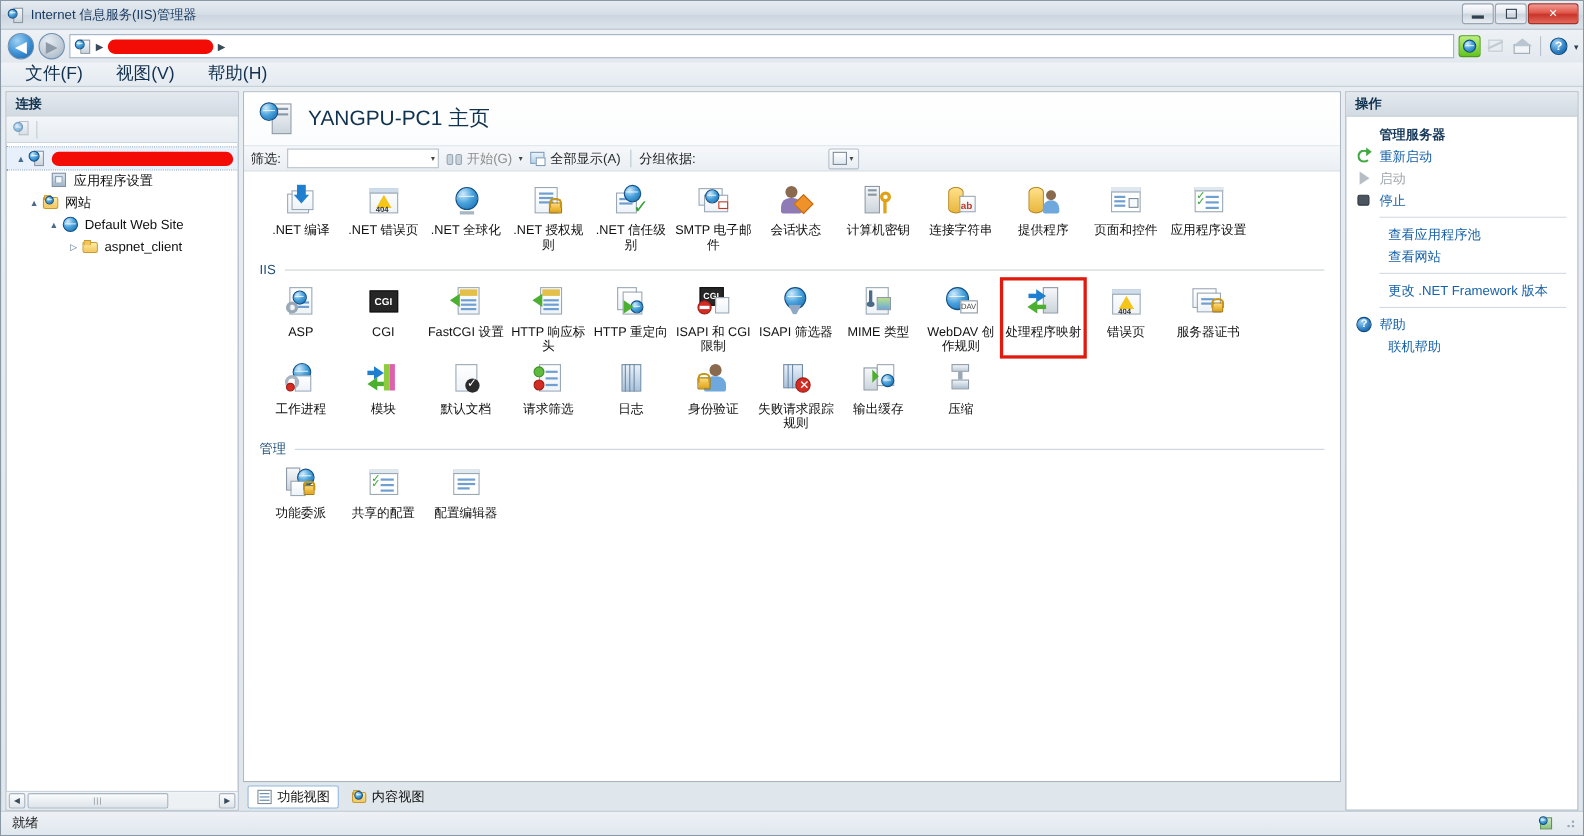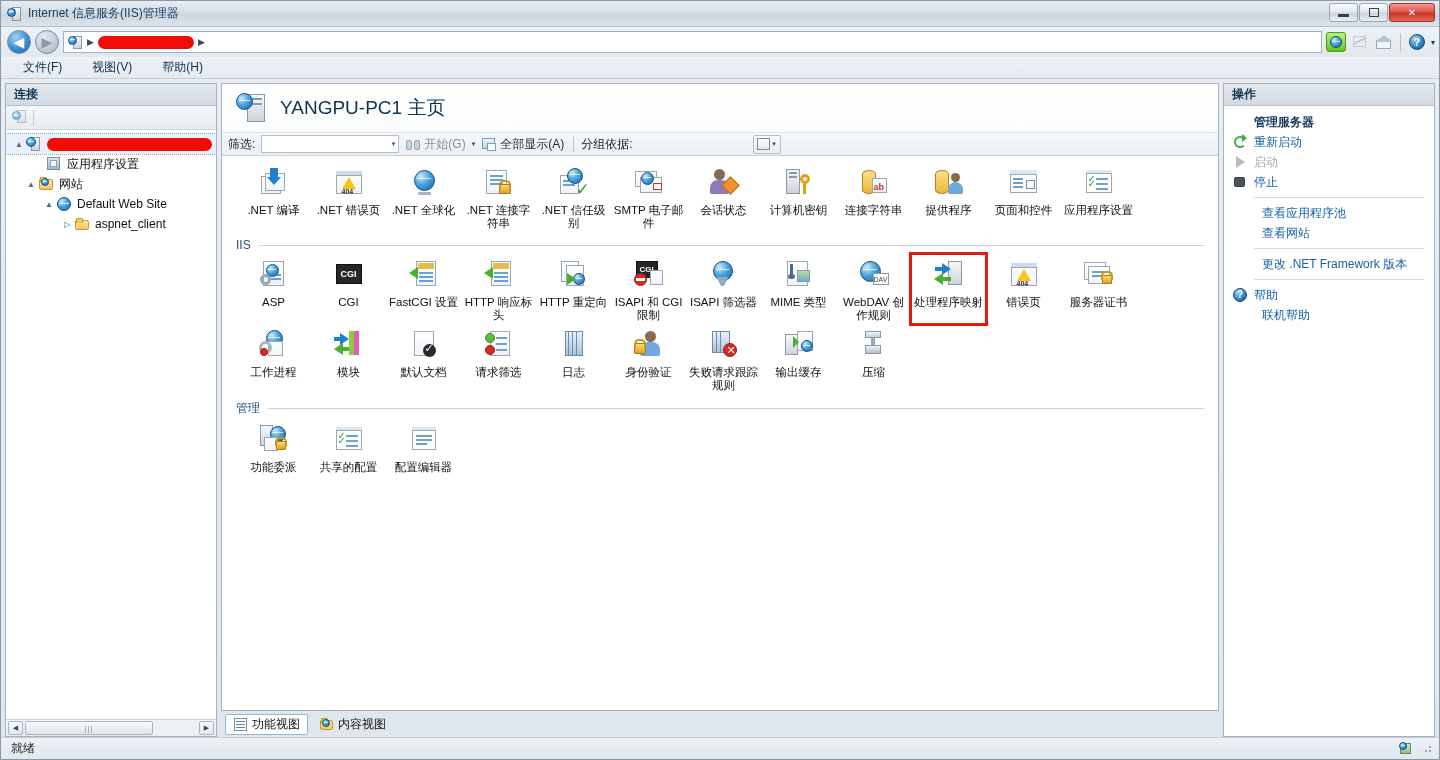--- a/index.html
+++ b/index.html
@@ -90,21 +90,21 @@
   .help-caret { font-size: 8px; color: #2a3a4a; }
 
   
   .menubar {
     height: 22px; flex: 0 0 22px;
     display: flex; align-items: center;
     padding-left: 18px; gap: 22px;
     background: linear-gradient(180deg,#eff3f7 0%,#e4eaf0 100%);
     border-bottom: 1px solid #c4ced8;
   }
-  .menu-item { font-size: 12px; color: #12304e; padding: 2px 4px; }
+  .menu-item { font-size: 16px; color: #12304e; padding: 2px 4px; }
 
   
   .body-row { flex: 1 1 auto; display: flex; min-height: 0; padding: 4px 4px 0 4px; gap: 4px; }
 
   
   .sidebar {
     width: 212px; flex: 0 0 212px;
     display: flex; flex-direction: column;
     background: #fff; border: 1px solid #a7b3bf;
   }
@@ -528,21 +528,21 @@
             </div>
 
             <div class="cell">
               <span class="ico">
                 <span class="sq doc" style="left:4px;top:4px;width:21px;height:24px;"></span>
                 <span class="sq doc-lines" style="left:8px;top:9px;width:13px;"></span>
                 <span class="sq doc-lines" style="left:8px;top:13px;width:13px;"></span>
                 <span class="sq doc-lines" style="left:8px;top:17px;width:13px;"></span>
                 <span class="sq lock" style="left:17px;top:18px;width:12px;height:10px;"></span>
               </span>
-              <span class="lbl">.NET 连接字符串</span>
+              <span class="lbl">.NET 授权规则</span>
             </div>
 
             <div class="cell">
               <span class="ico">
                 <span class="sq doc" style="left:3px;top:9px;width:19px;height:19px;"></span>
                 <span class="sq doc-lines" style="left:6px;top:14px;width:12px;"></span>
                 <span class="sq doc-lines" style="left:6px;top:18px;width:12px;"></span>
                 <span class="sq globe" style="left:10px;top:2px;width:16px;height:16px;"></span>
                 <span class="check" style="left:19px;top:13px;font-size:17px;">✓</span>
               </span>

